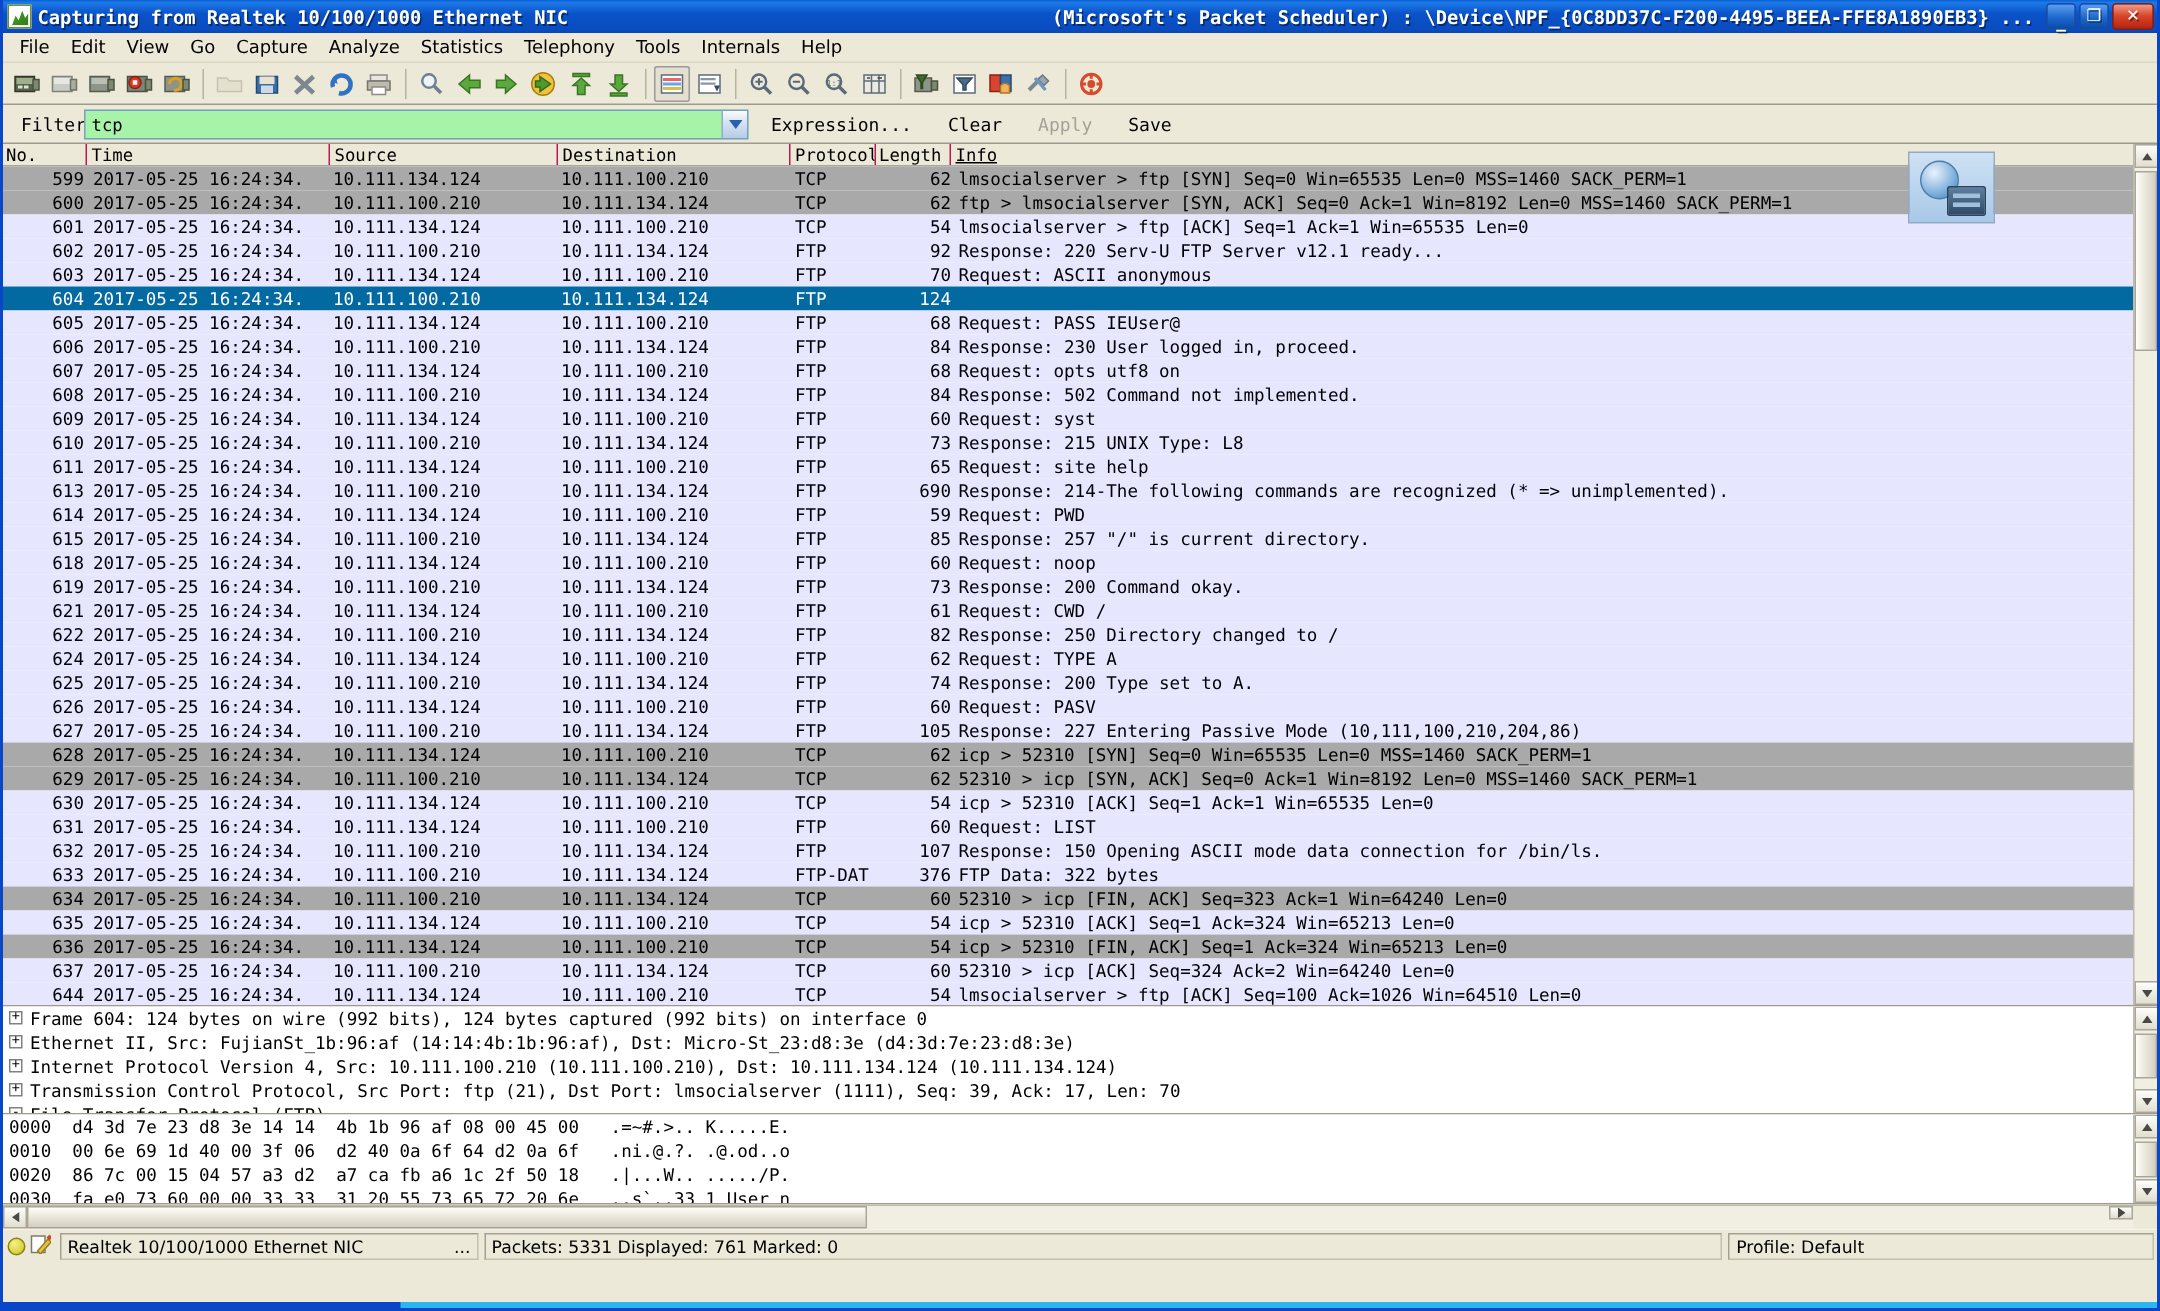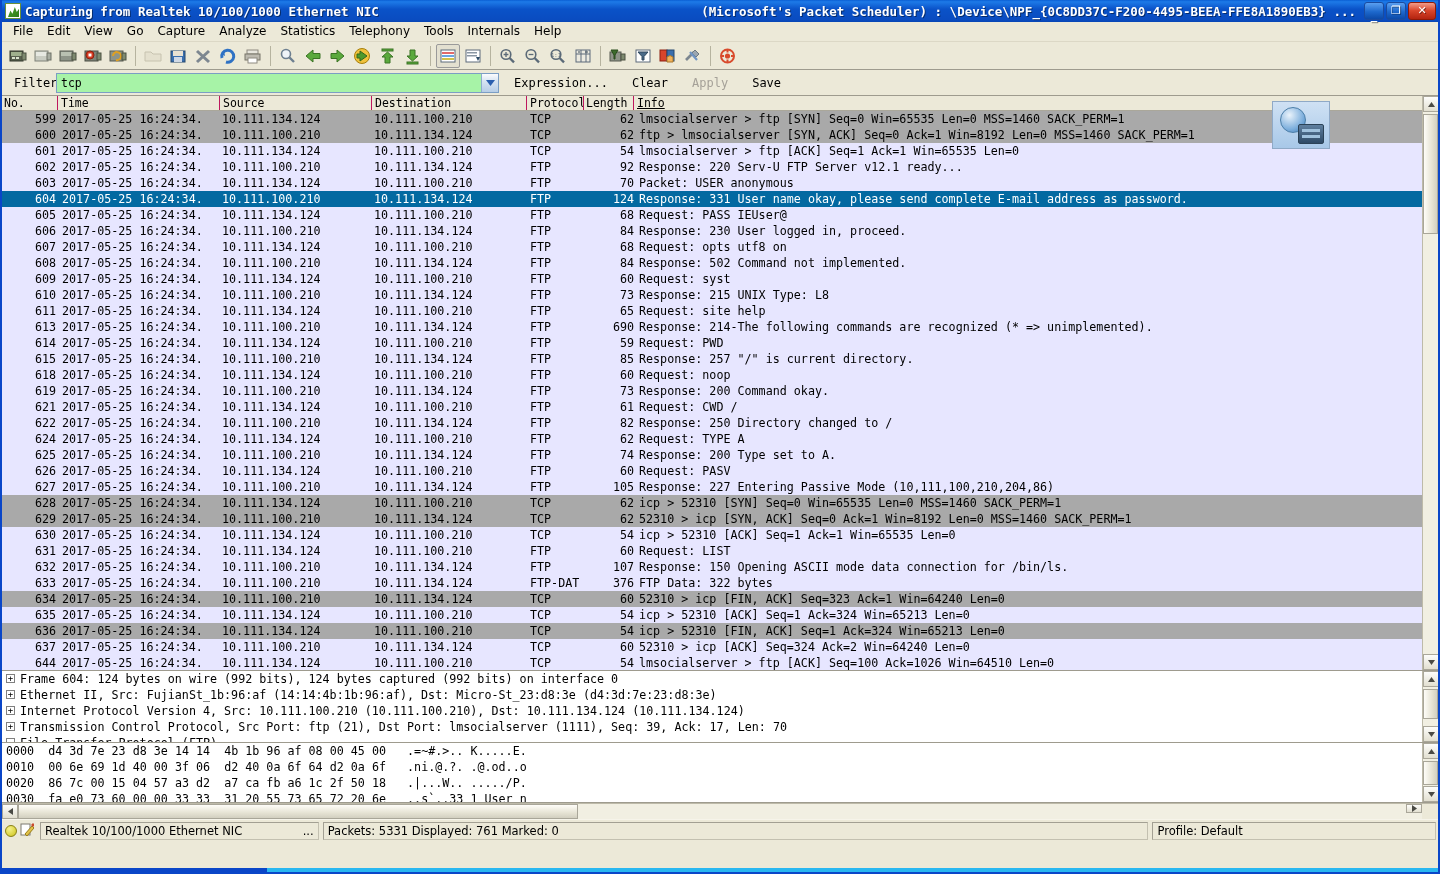--- a/index.html
+++ b/index.html
@@ -618,30 +618,29 @@
           <div class="c-len">92</div>
           <div class="c-info">Response: 220 Serv-U FTP Server v12.1 ready...</div>
         </div>
         <div class="prow ftp">
           <div class="c-no">603</div>
           <div class="c-time">2017-05-25 16:24:34.</div>
           <div class="c-src">10.111.134.124</div>
           <div class="c-dst">10.111.100.210</div>
           <div class="c-proto">FTP</div>
           <div class="c-len">70</div>
-          <div class="c-info">Packet: USER anonymous</div>
+          <div class="c-info">Request: ASCII anonymous</div>
         </div>
         <div class="prow sel">
           <div class="c-no">604</div>
           <div class="c-time">2017-05-25 16:24:34.</div>
           <div class="c-src">10.111.100.210</div>
           <div class="c-dst">10.111.134.124</div>
           <div class="c-proto">FTP</div>
           <div class="c-len">124</div>
-          <div class="c-info">Response: 331 User name okay, please send complete E-mail address as password.</div>
         </div>
         <div class="prow ftp">
           <div class="c-no">605</div>
           <div class="c-time">2017-05-25 16:24:34.</div>
           <div class="c-src">10.111.134.124</div>
           <div class="c-dst">10.111.100.210</div>
           <div class="c-proto">FTP</div>
           <div class="c-len">68</div>
           <div class="c-info">Request: PASS IEUser@</div>
         </div>

